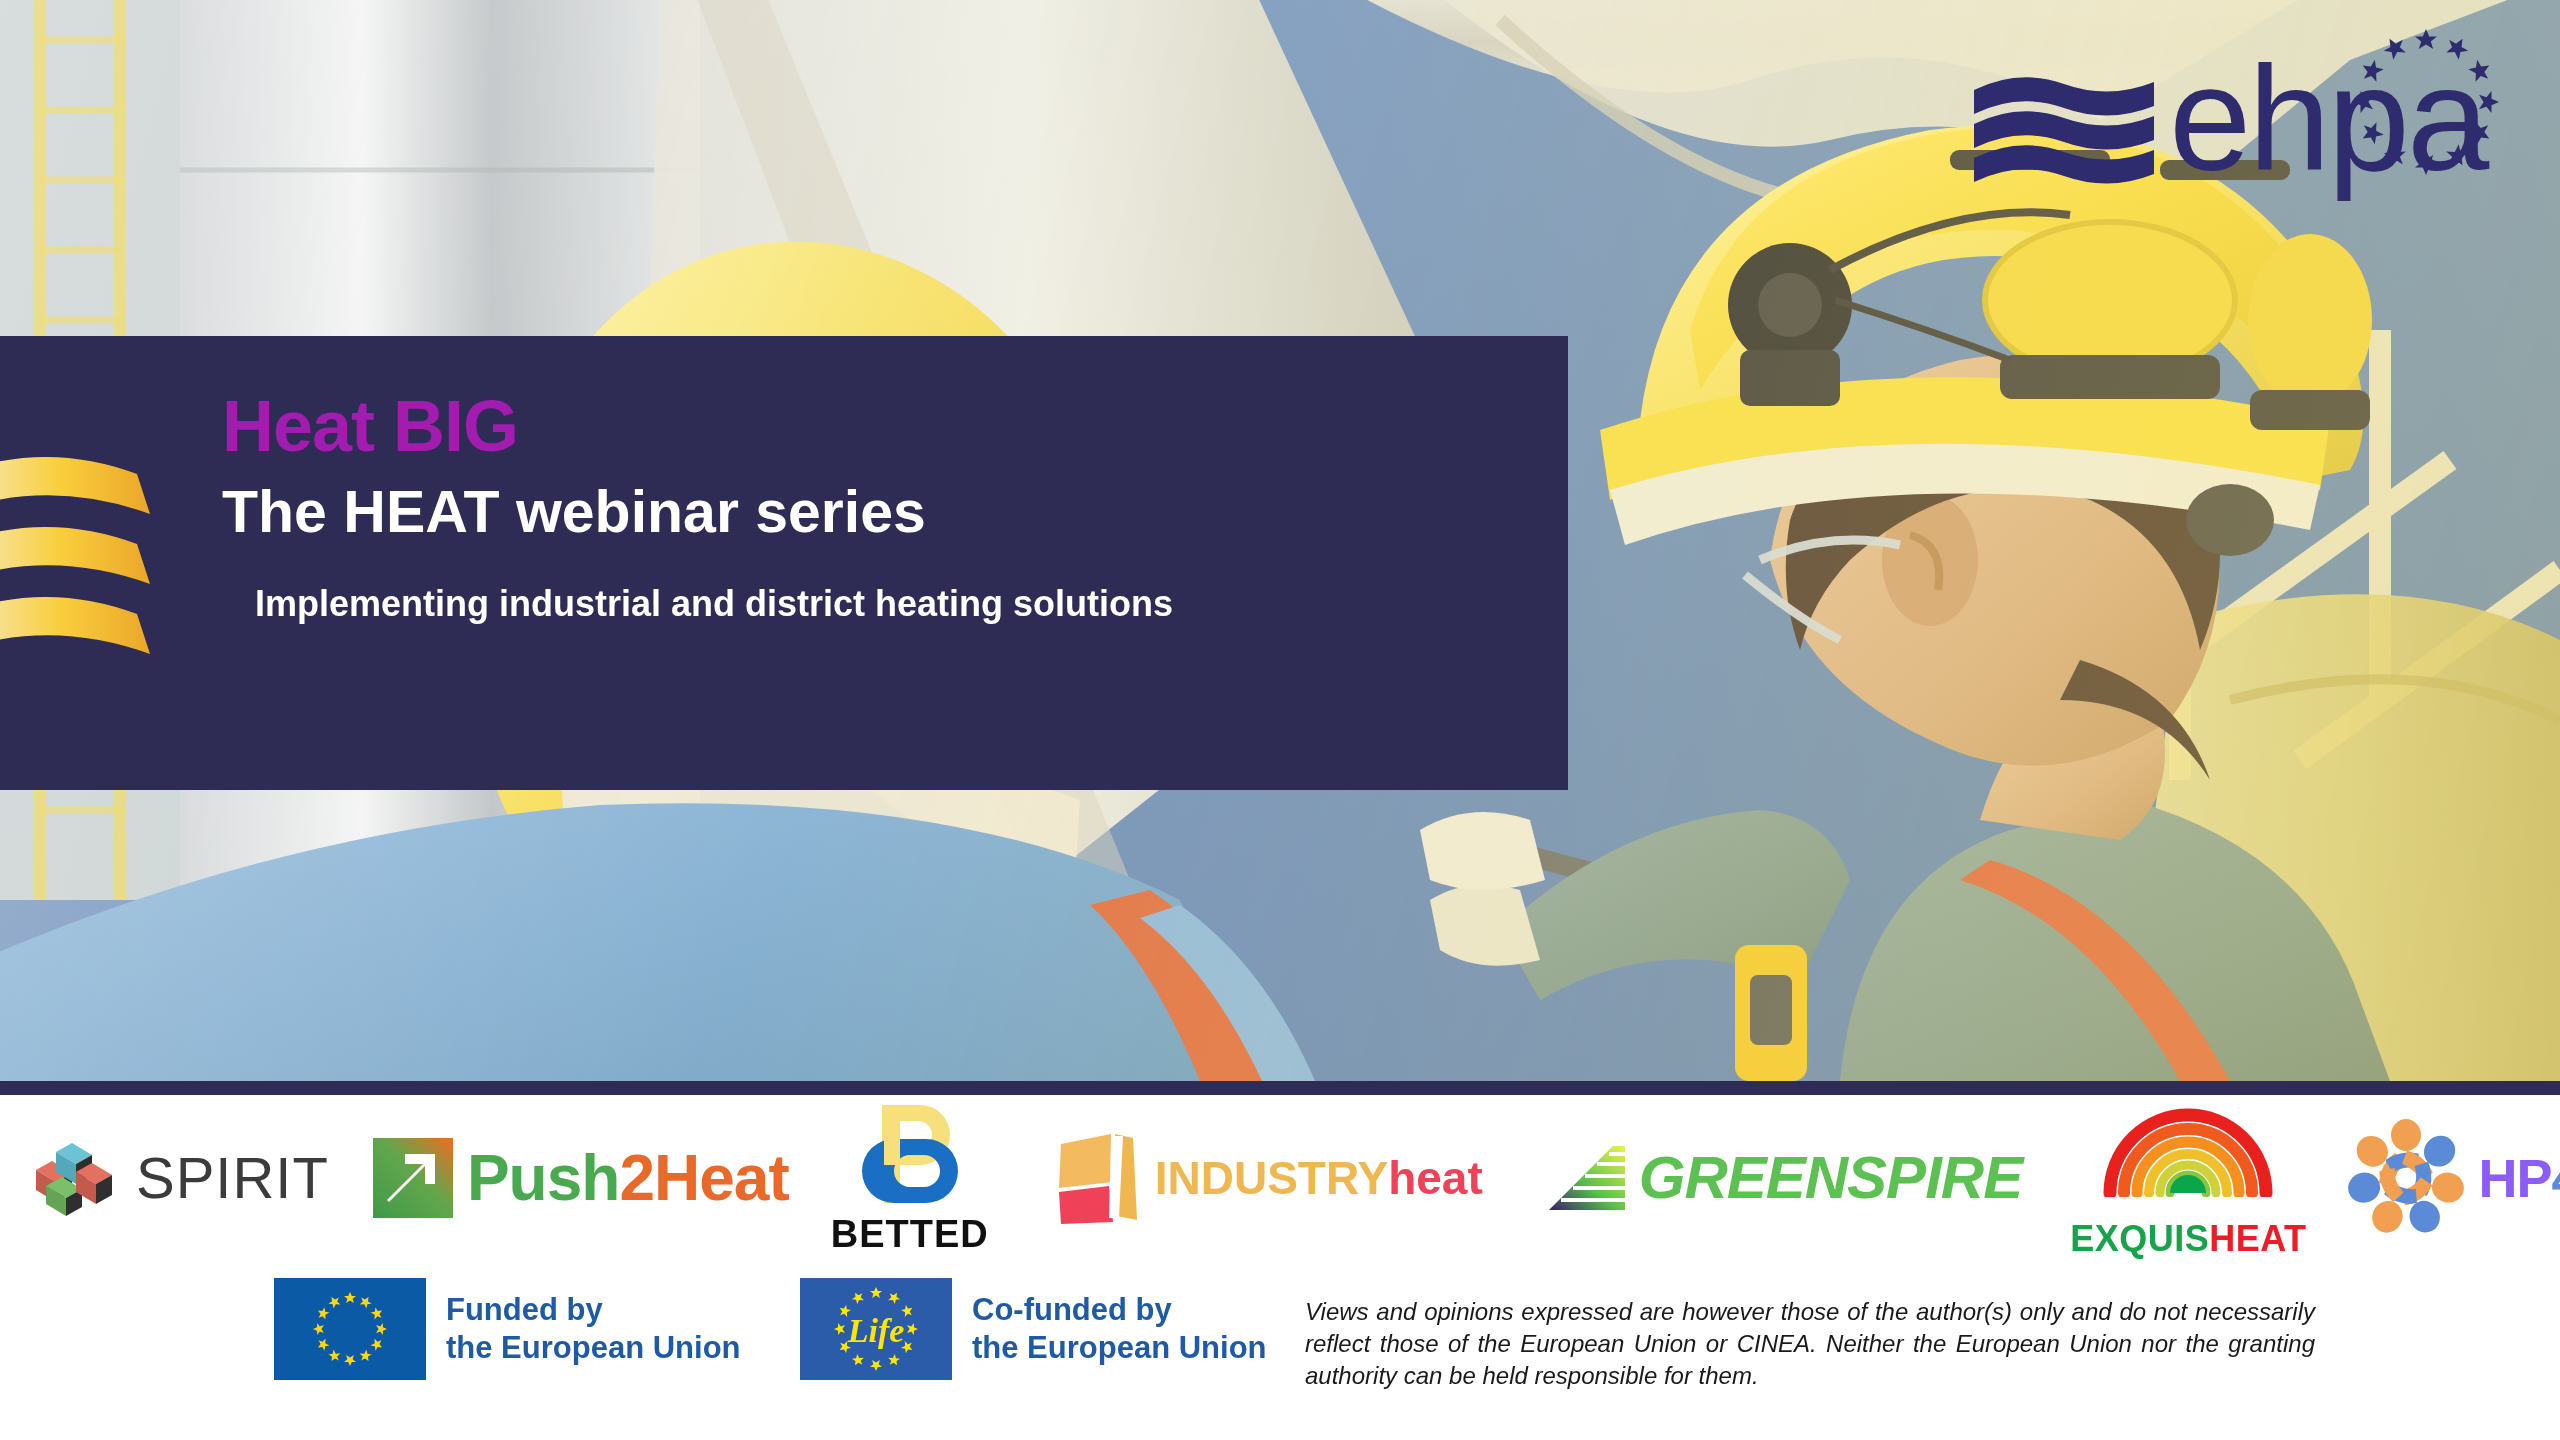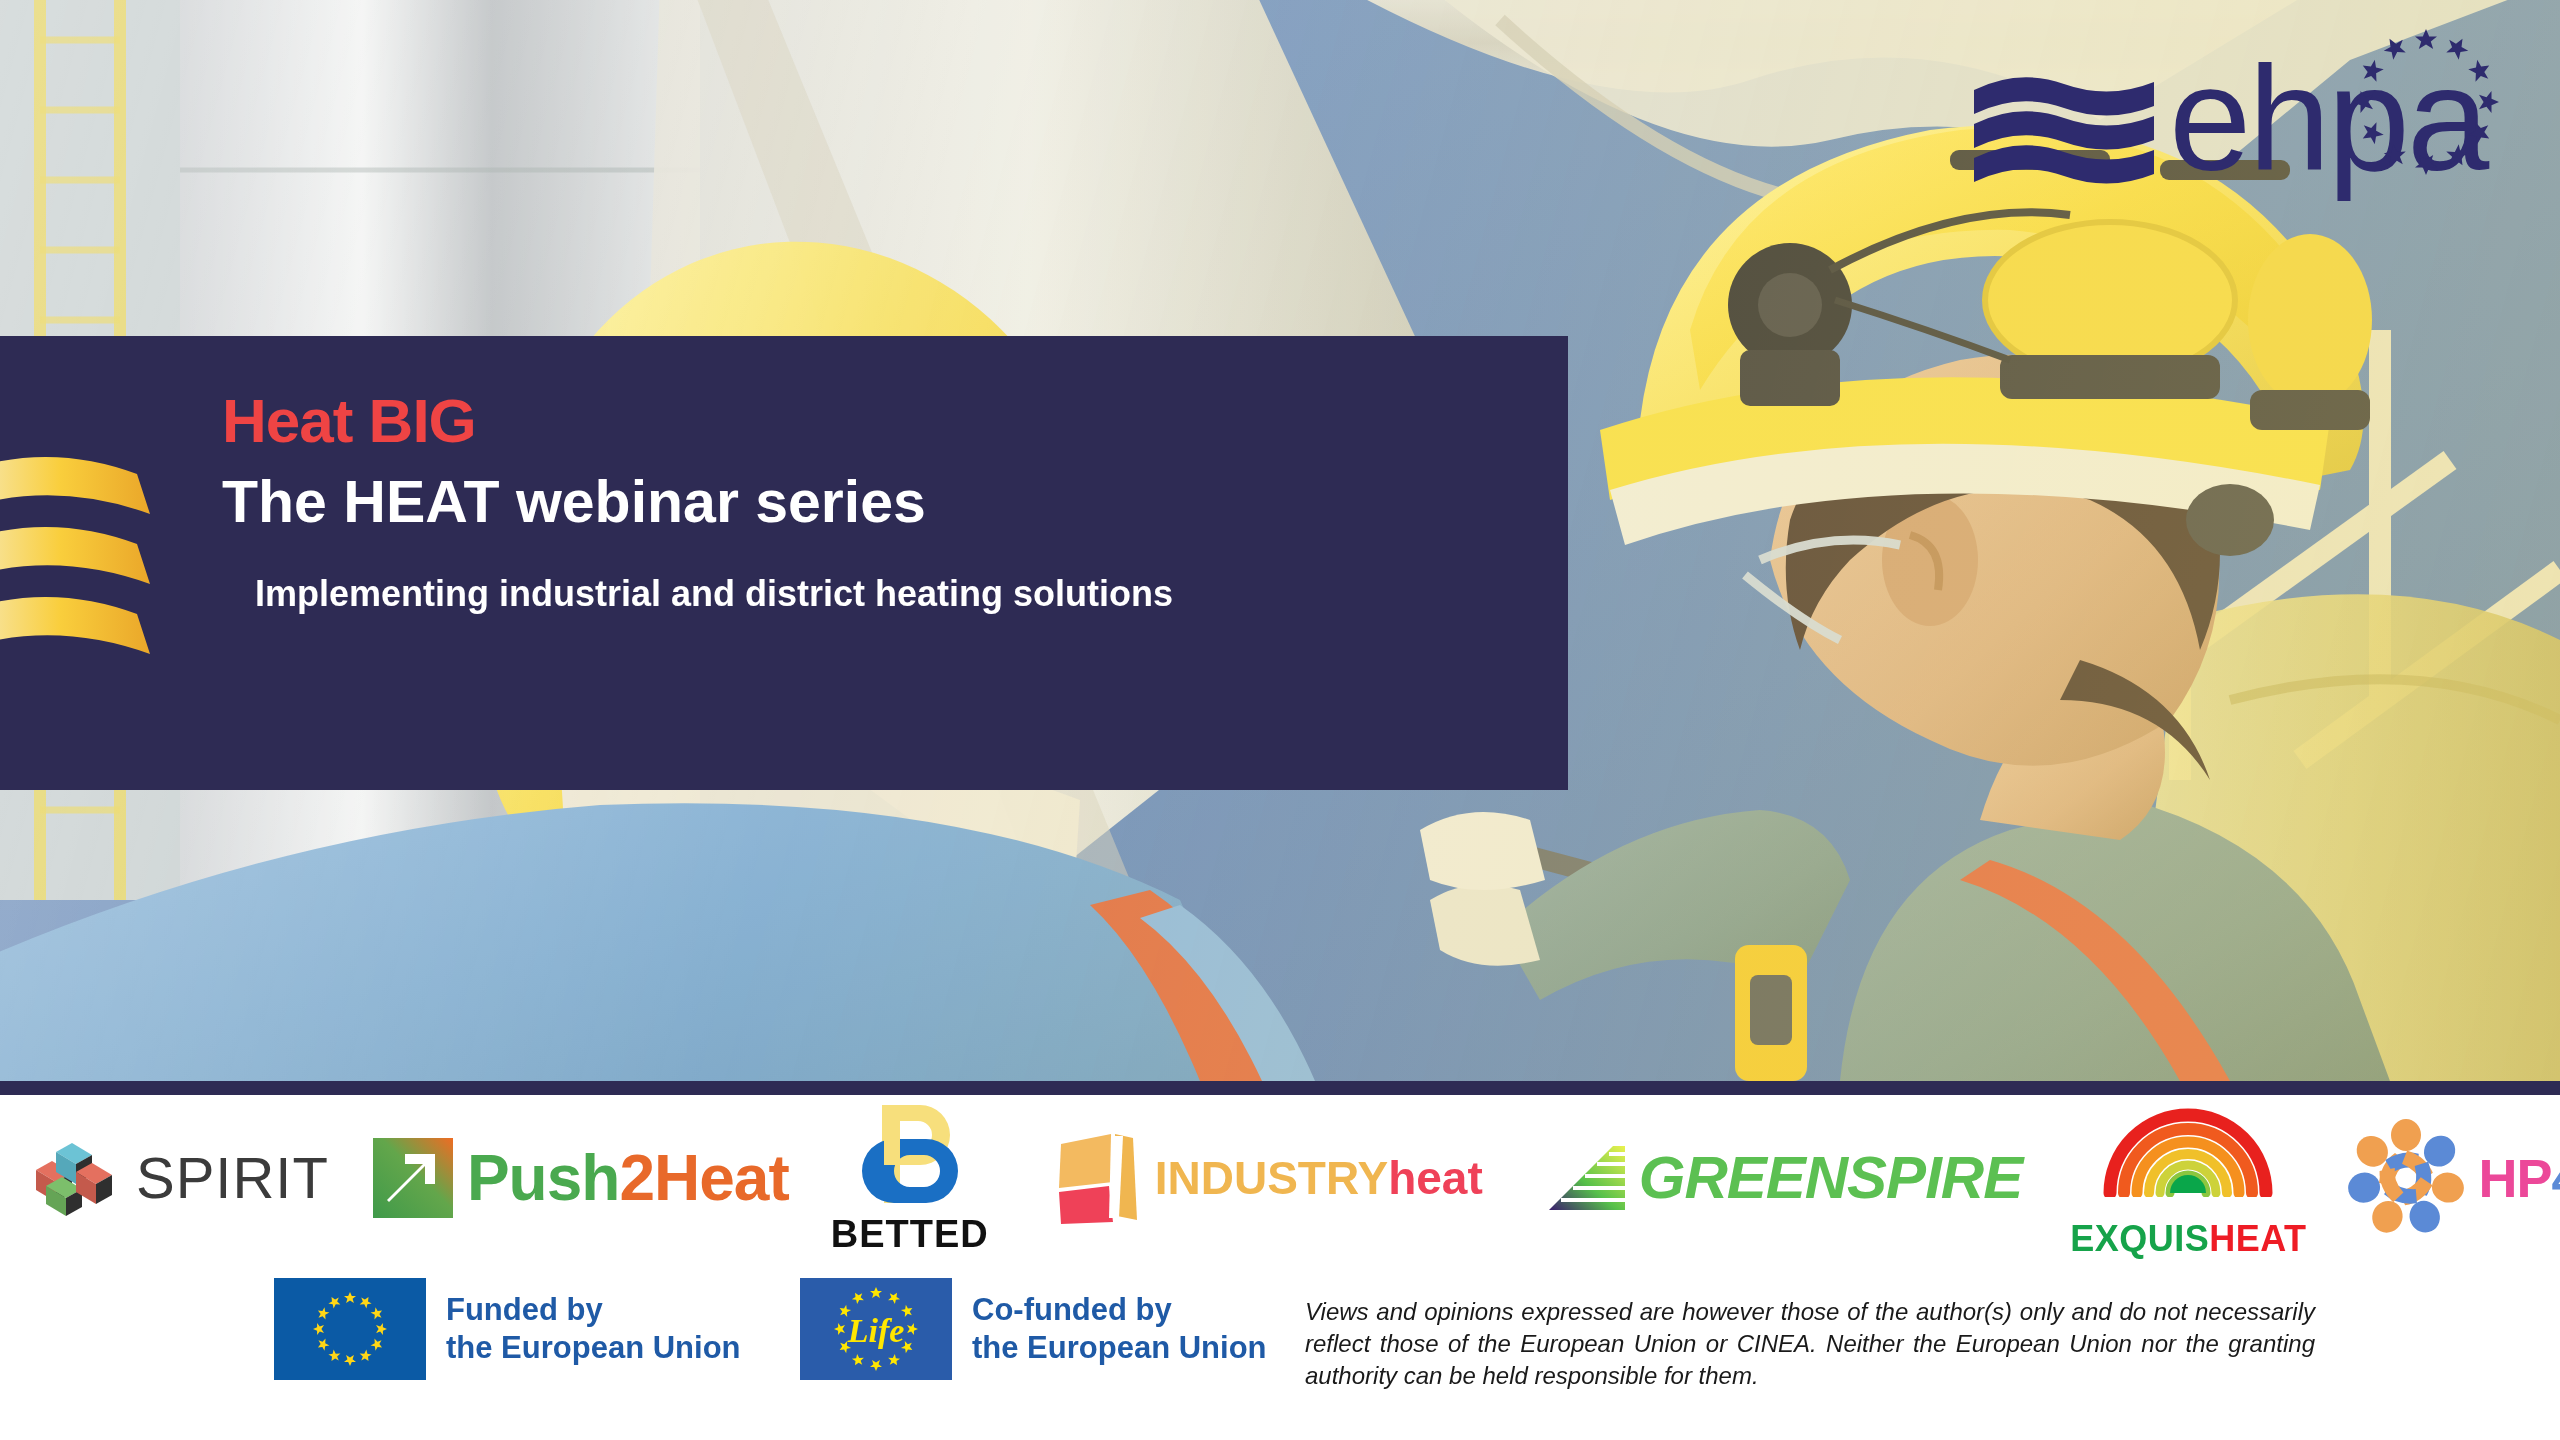--- a/index.html
+++ b/index.html
@@ -26,21 +26,21 @@
   
   .navy-panel {
     position:absolute; left:0; top:336px; width:1568px; height:454px;
     background:#2e2b54;
   }
   .wave-mark {
     position:absolute; left:-8px; top:452px; width:190px; height:218px;
   }
   .title-block { position:absolute; left:222px; top:390px; width:1300px; }
   .title-main {
-    font-size:62px; font-weight:bold; color:#ef4444; line-height:1.0;
+    font-size:72px; font-weight:bold; color:#a21caf; line-height:1.0;
     letter-spacing:-1px; white-space:nowrap;
   }
   .title-sub {
     font-size:59px; font-weight:bold; color:#ffffff; line-height:1.05;
     margin-top:20px; white-space:nowrap;
   }
   .title-tag {
     font-size:36px; font-weight:bold; color:#ffffff; line-height:1.2;
     margin-top:38px; white-space:nowrap;margin-left:33px;
   }
@@ -85,21 +85,21 @@
   .gs-wrap { margin-left:62px; }
   .gs-text { font-size:60px; font-weight:bold; font-style:italic; color:#5cc052; margin-left:8px; letter-spacing:-1px; }
   
   .exq-wrap { margin-left:48px; flex-direction:column; align-items:center; display:flex;gap:25px; }
   .exq-text { font-size:36px; font-weight:bold; letter-spacing:0.5px; margin-top:-4px; }
   .exq-green { color:#16a34a; }
   .exq-red { color:#ee1c25; }
   
   .hp4-wrap { margin-left:34px; }
   .hp4-text { font-size:54px; font-weight:bold; letter-spacing:-1px; margin-left:8px; }
-  .hp4-red { color:#ec4899; }
+  .hp4-red { color:#8b5cf6; }
   .hp4-blue { color:#5b8ad6; }
 
   
   .eu-row { position:absolute; left:0; top:165px; width:2560px; height:180px; }
   .eu-badge { position:absolute; display:flex; align-items:center; }
   .eu-flag { width:152px; height:102px; display:block; flex-shrink:0; }
   .eu-label {
     margin-left:20px; font-size:31px; font-weight:bold; color:#1f5aa6; line-height:1.22;
     white-space:nowrap;
   }

